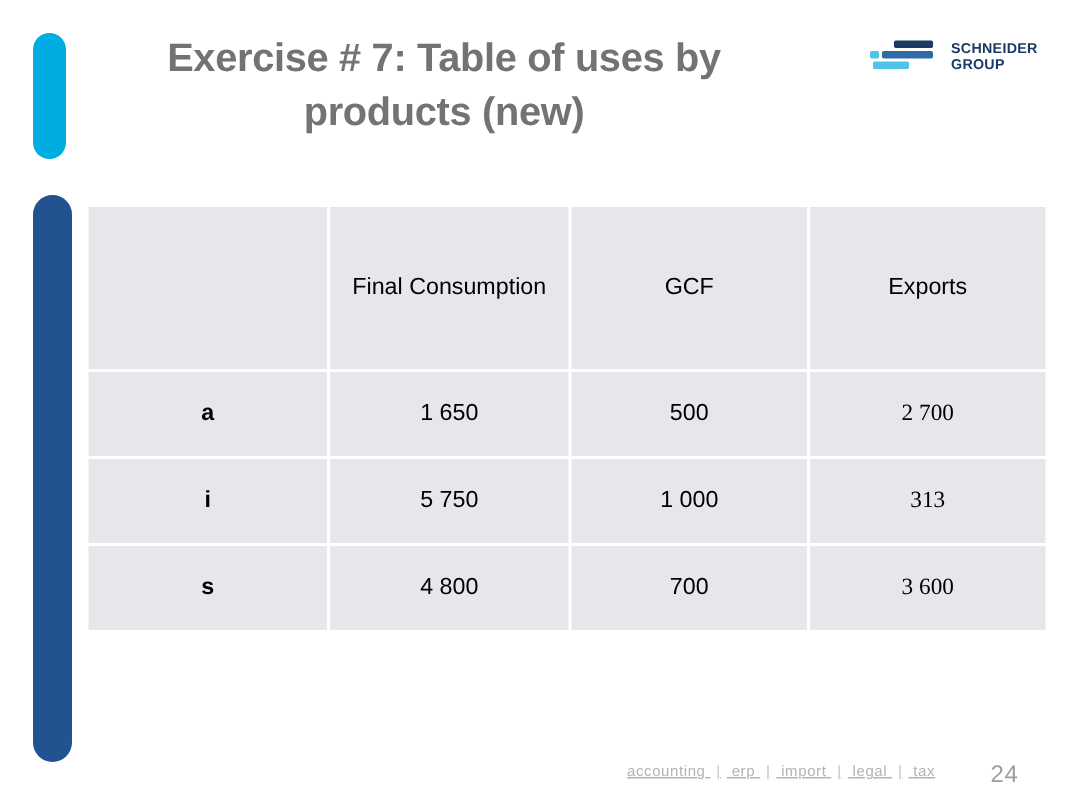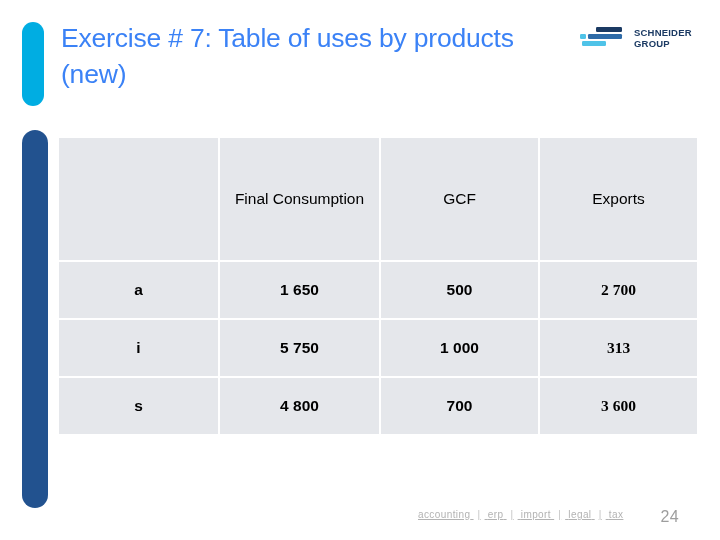--- a/index.html
+++ b/index.html
@@ -41,23 +41,24 @@
   }
 
   
   .title {
     position: absolute;
     left: 61px;
     top: 20px;
     width: 470px;
     font-size: 26.5px;
     line-height: 36px;
-    color: #3b82f6;
-    font-weight: 400;
+    color: #737373;
+    font-weight: 700;
     letter-spacing: -0.2px;
+    text-align: center;
   }
 
   
   .logo {
     position: absolute;
     left: 578px;
     top: 24px;
     width: 112px;
     height: 30px;
   }
@@ -101,41 +102,41 @@
     vertical-align: middle;
     color: #000000;
     font-size: 15.5px;
   }
   col.c1 { width: 159px; }
   col.c2 { width: 159px; }
   col.c3 { width: 157px; }
   col.c4 { width: 157px; }
 
   tr.head td {
-    height: 122px;
+    height: 108px;
     font-size: 15.5px;
     line-height: 20px;
     font-weight: 400;
   }
   tr.body td {
     height: 56px;
   }
   td.rowlabel {
     text-align: right;
     padding-right: 20px;
     font-weight: bold;
     font-size: 15.5px;
   }
   td.numeric {
-    font-weight: bold;
+    font-weight: normal;
     font-size: 16px;
   }
   td.serif {
     font-family: "Liberation Serif", serif;
-    font-weight: 700;
+    font-weight: 400;
     font-size: 17px;
     margin-top: 10px;
   }
   td.blank { }
 
   
   .footer {
     position: absolute;
     left: 418px;
     top: 508px;

